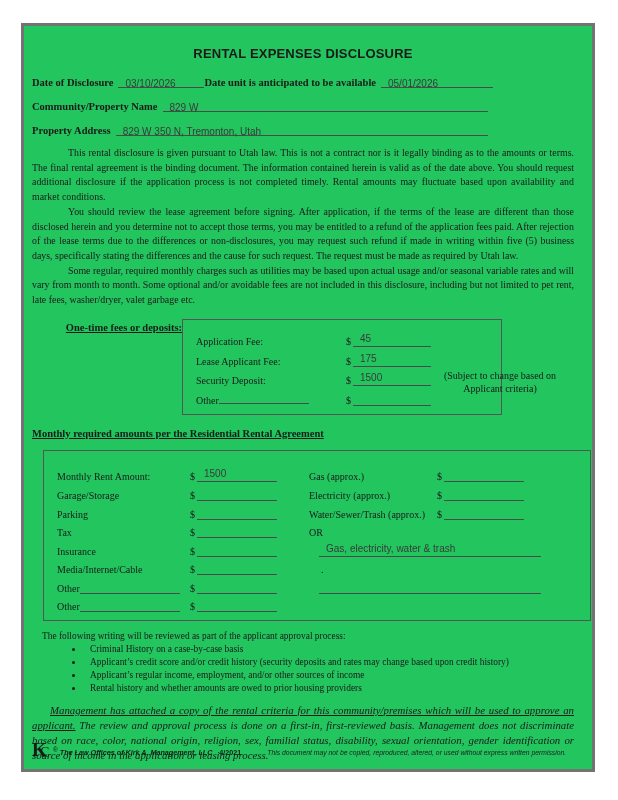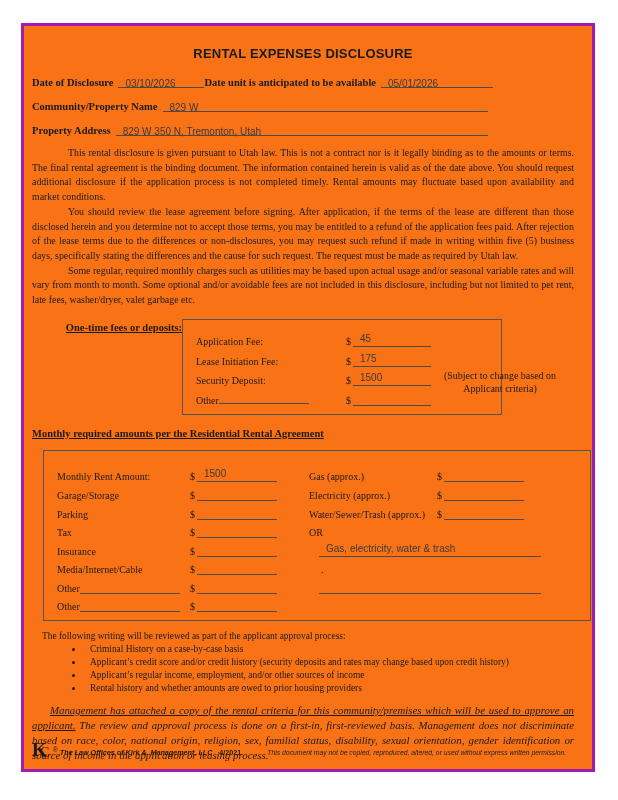--- a/index.html
+++ b/index.html
@@ -3,22 +3,22 @@
 <meta charset="utf-8">
 <style>
   html,body { margin:0; padding:0; }
   body {
     width:618px; height:800px; position:relative;
     background:#ffffff; color:#1a1a1a;
     font-family:"Liberation Serif", serif;
   }
   .page {
     position:absolute; left:21px; top:23px; width:574px; height:749px;
-    border:3px solid #a21caf; box-sizing:border-box;
-    padding:12px 16px 0 6px; background:#f97316;
+    border:3px solid #737373; box-sizing:border-box;
+    padding:12px 16px 0 6px; background:#22c55e;
   }
   .title {
     margin:8px 0 0; text-align:center;
     font-family:"Liberation Sans", sans-serif;
     font-size:13px; font-weight:bold; letter-spacing:.2px;
   }
   
   .hdr-row { display:flex; align-items:flex-end; margin:0 2px; }
   .row1 { margin-top:13px; }
   .row2, .row3 { margin-top:10px; }
@@ -127,21 +127,21 @@
 
   <div class="onetime">
     <div class="ot-heading">One-time fees or deposits:</div>
     <div class="ot-box">
       <div class="ot-row">
         <span class="ot-label">Application Fee:</span>
         <span class="cur">$</span>
         <span class="fill money"><span class="fill-val">45</span></span>
       </div>
       <div class="ot-row">
-        <span class="ot-label">Lease Initiation Fee:</span>
+        <span class="ot-label">Lease Applicant Fee:</span>
         <span class="cur">$</span>
         <span class="fill money"><span class="fill-val">175</span></span>
       </div>
       <div class="ot-row">
         <span class="ot-label">Security Deposit:</span>
         <span class="cur">$</span>
         <span class="fill money"><span class="fill-val">1500</span></span>
       </div>
       <div class="ot-row">
         <span class="ot-label"><span>Other</span><span class="blank-inline ot-other-blank"></span></span>

